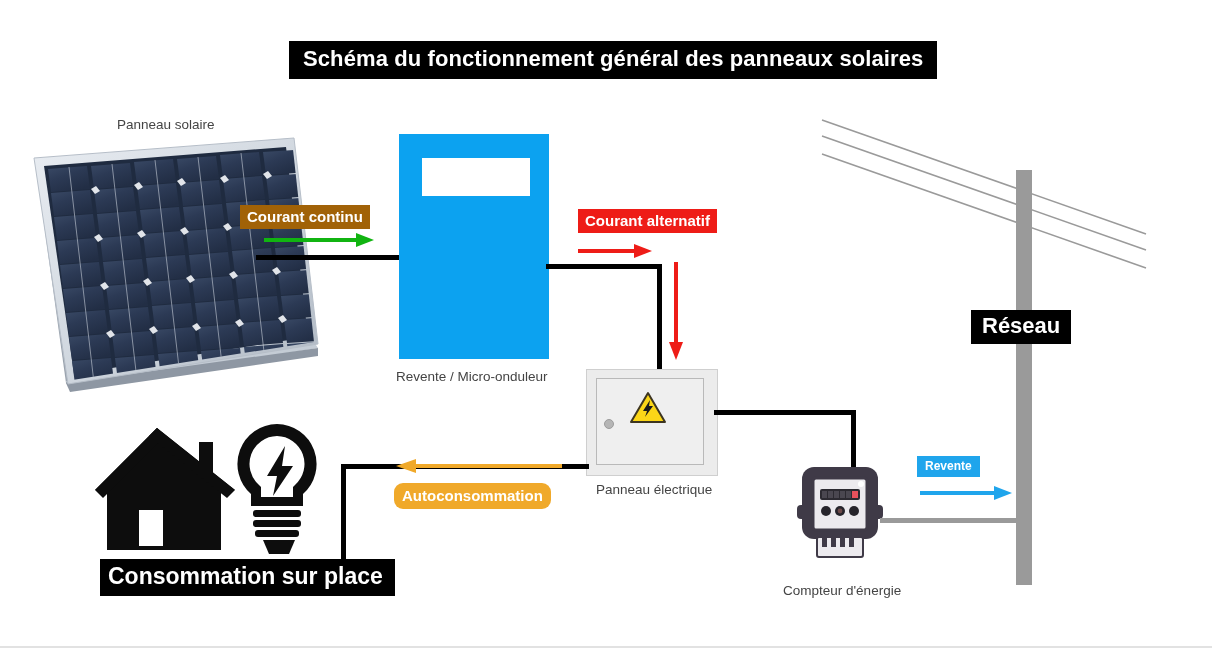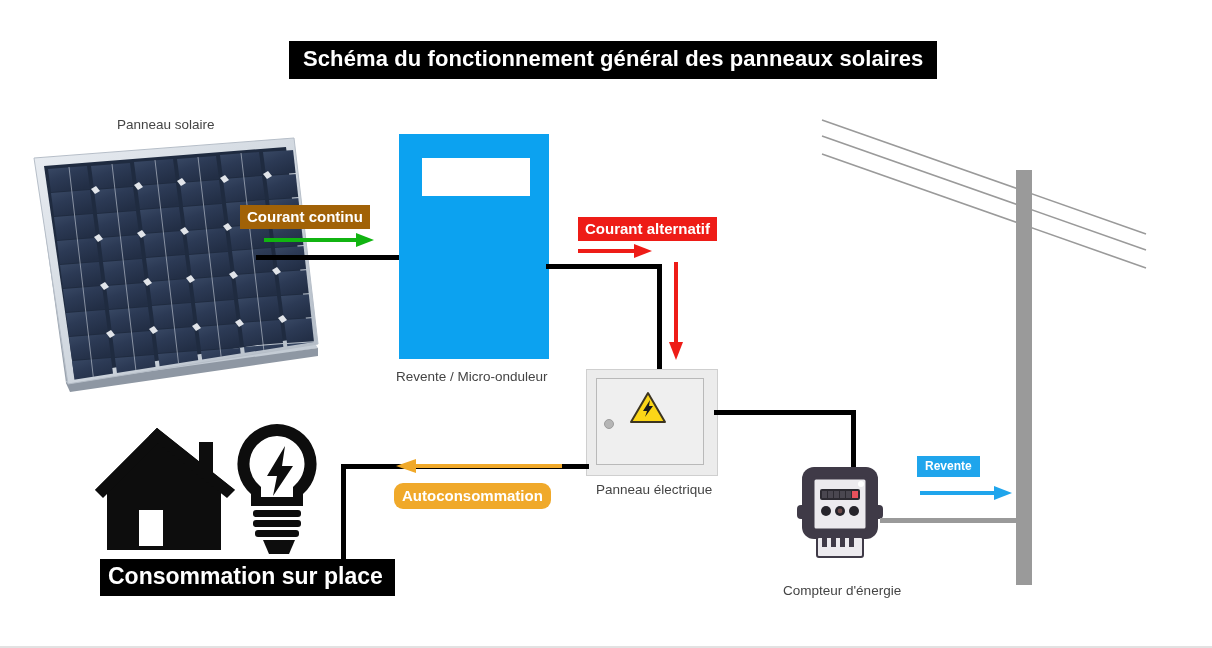--- a/index.html
+++ b/index.html
@@ -202,21 +202,21 @@
       <polygon points="92,1 110,8 92,15" fill="#11b411"></polygon>
     </svg>
   </div>
 
   <div class="wire" style="left:256px;top:255px;width:145px;height:5px;"></div>
 
   <div id="inverter-body"></div>
   <div id="inverter-screen"></div>
   <div class="cap" style="left:396px;top:369px;">Revente / Micro-onduleur</div>
 
-  <div class="chip chip-red" style="left:578px;top:217px;">Courant alternatif</div>
+  <div class="chip chip-red" style="left:578px;top:209px;">Courant alternatif</div>
   <div class="arrow" style="left:578px;top:243px;">
     <svg width="74" height="16" viewBox="0 0 74 16">
       <line x1="0" y1="8" x2="58" y2="8" stroke="#ee1c17" stroke-width="4"></line>
       <polygon points="56,1 74,8 56,15" fill="#ee1c17"></polygon>
     </svg>
   </div>
   <div class="arrow" style="left:668px;top:262px;">
     <svg width="16" height="98" viewBox="0 0 16 98">
       <line x1="8" y1="0" x2="8" y2="82" stroke="#ee1c17" stroke-width="4"></line>
       <polygon points="1,80 8,98 15,80" fill="#ee1c17"></polygon>
@@ -325,15 +325,16 @@
   <div id="lines">
     <svg width="330" height="250" viewBox="0 0 330 250">
       <g stroke="#9a9a9a" stroke-width="1.6" fill="none">
         <line x1="2" y1="8" x2="326" y2="122"></line>
         <line x1="2" y1="24" x2="326" y2="138"></line>
         <line x1="2" y1="42" x2="326" y2="156"></line>
       </g>
     </svg>
   </div>
   <div id="pole"></div>
+  <div class="chip chip-black" style="left:971px;top:310px;">Réseau</div>
 
   <div class="bottom-rule"></div>
 </div>
 
 </body></html>

